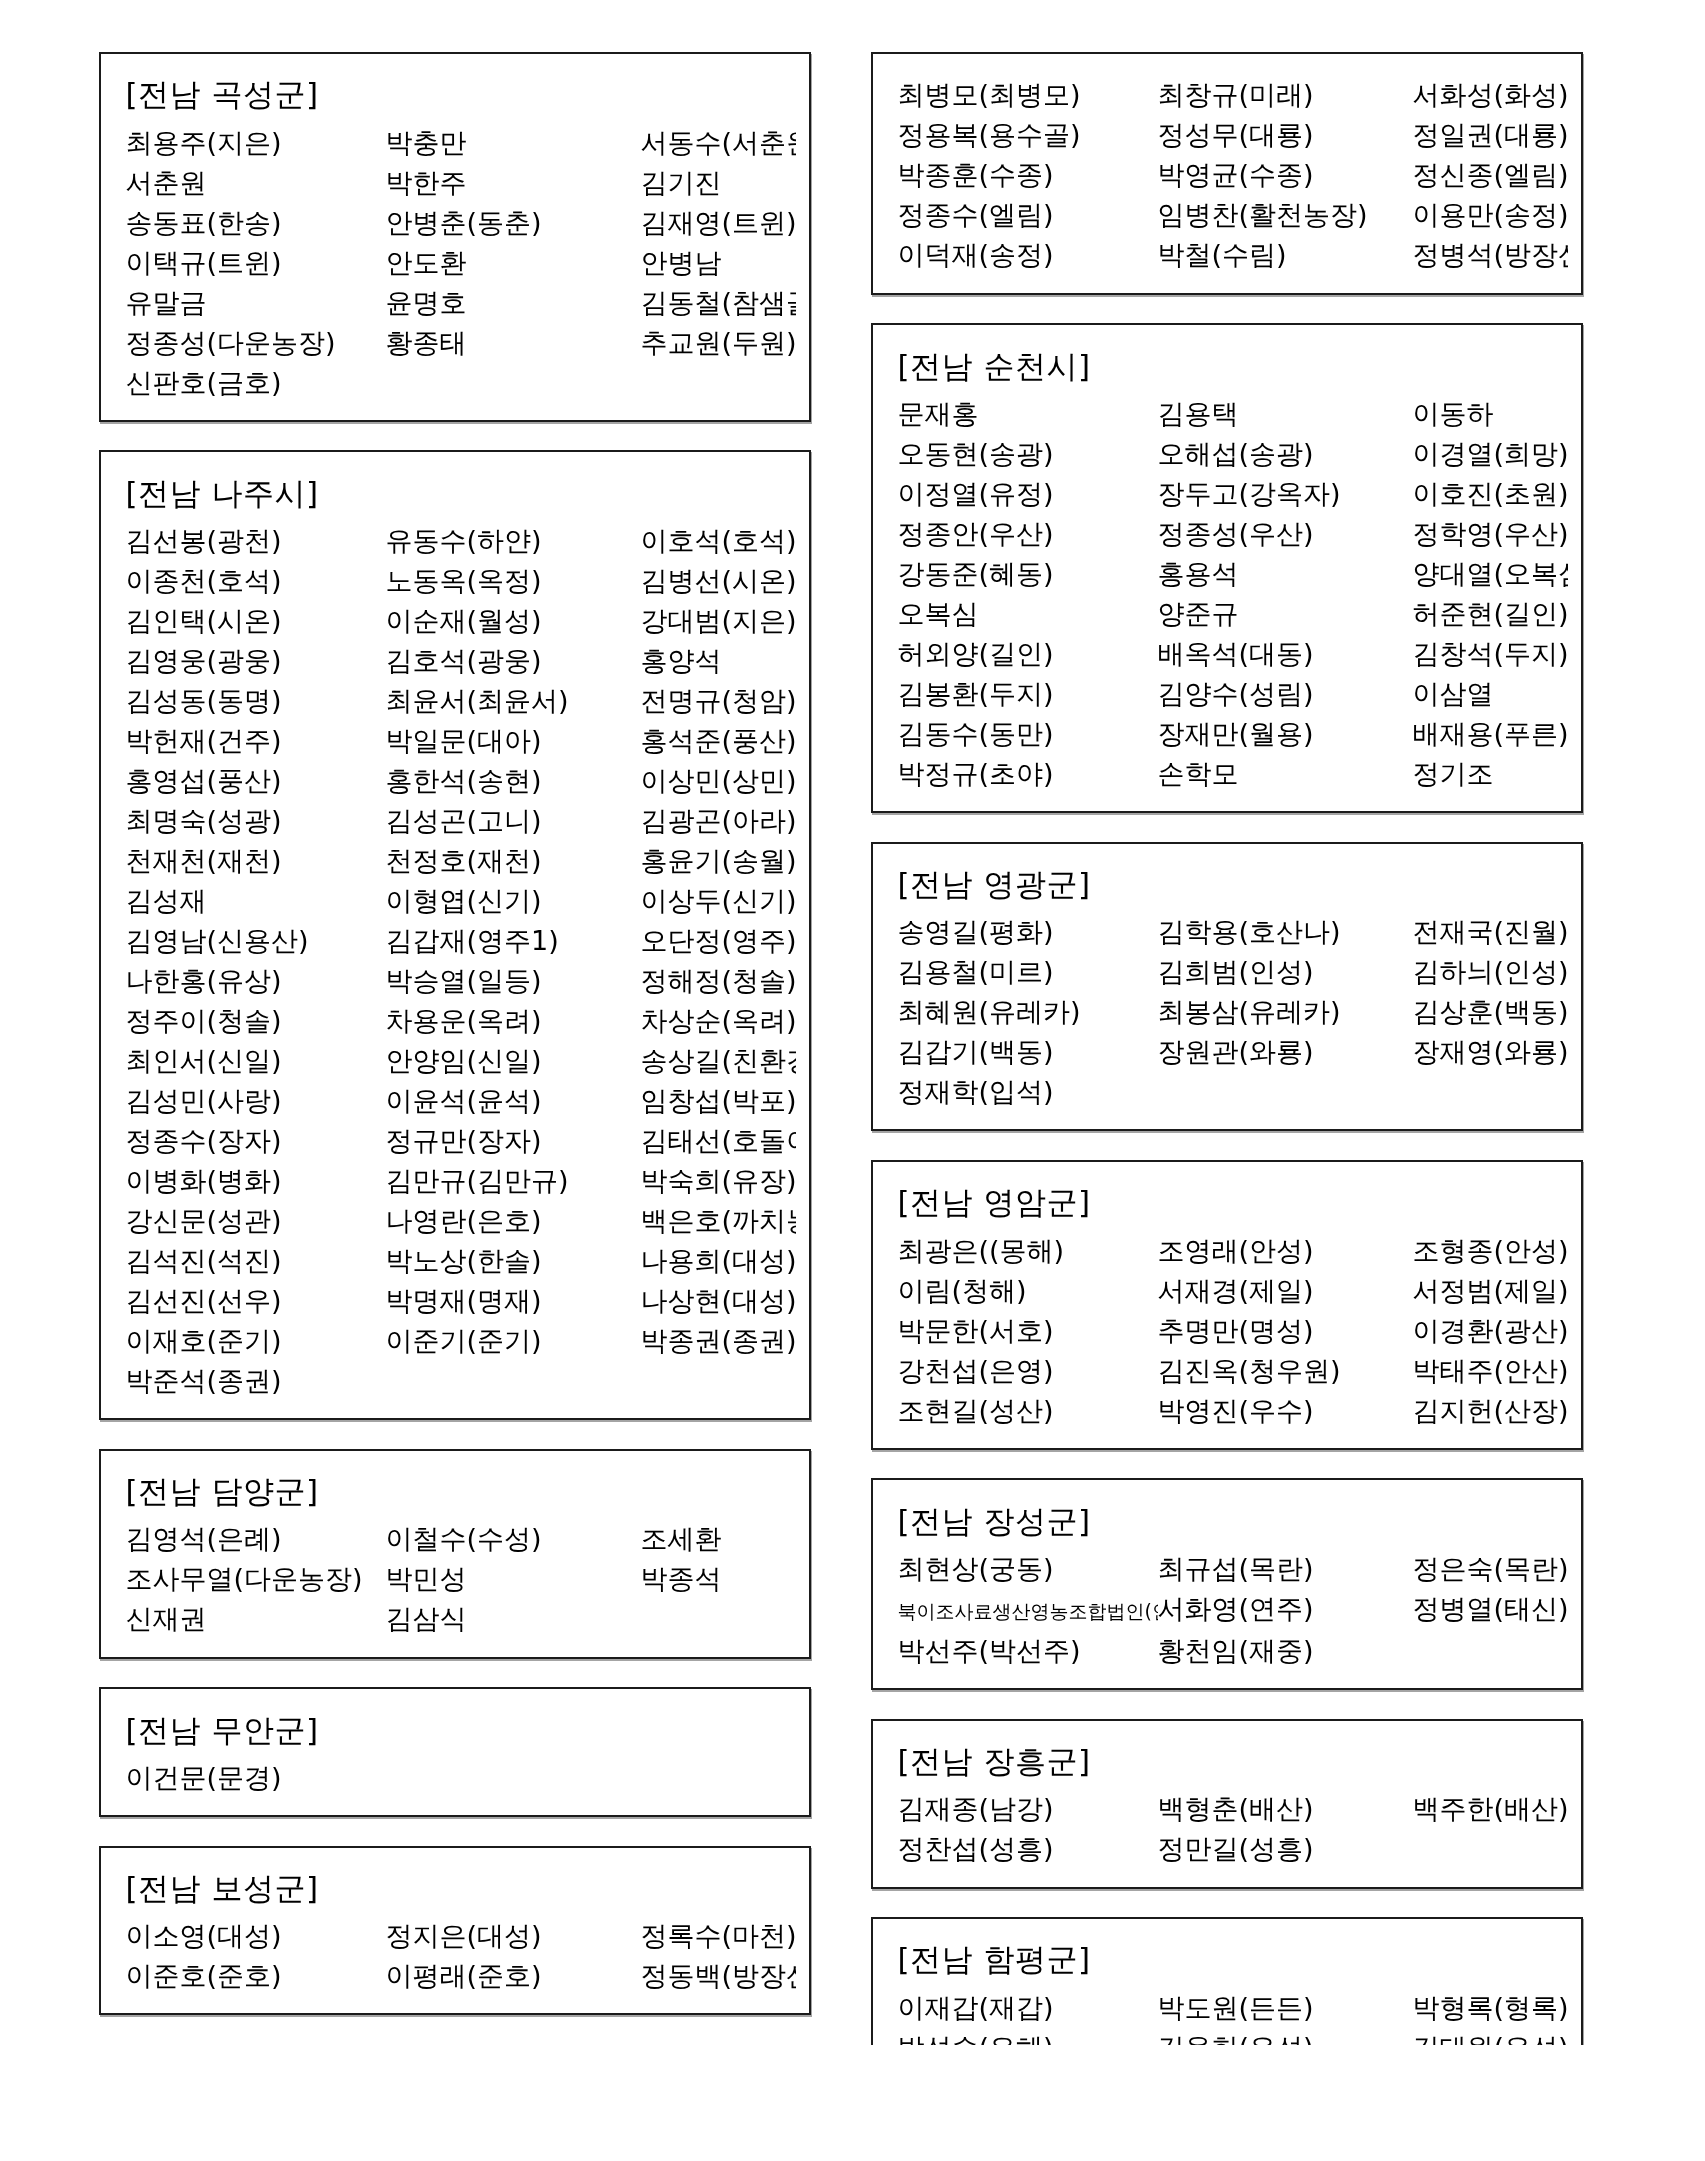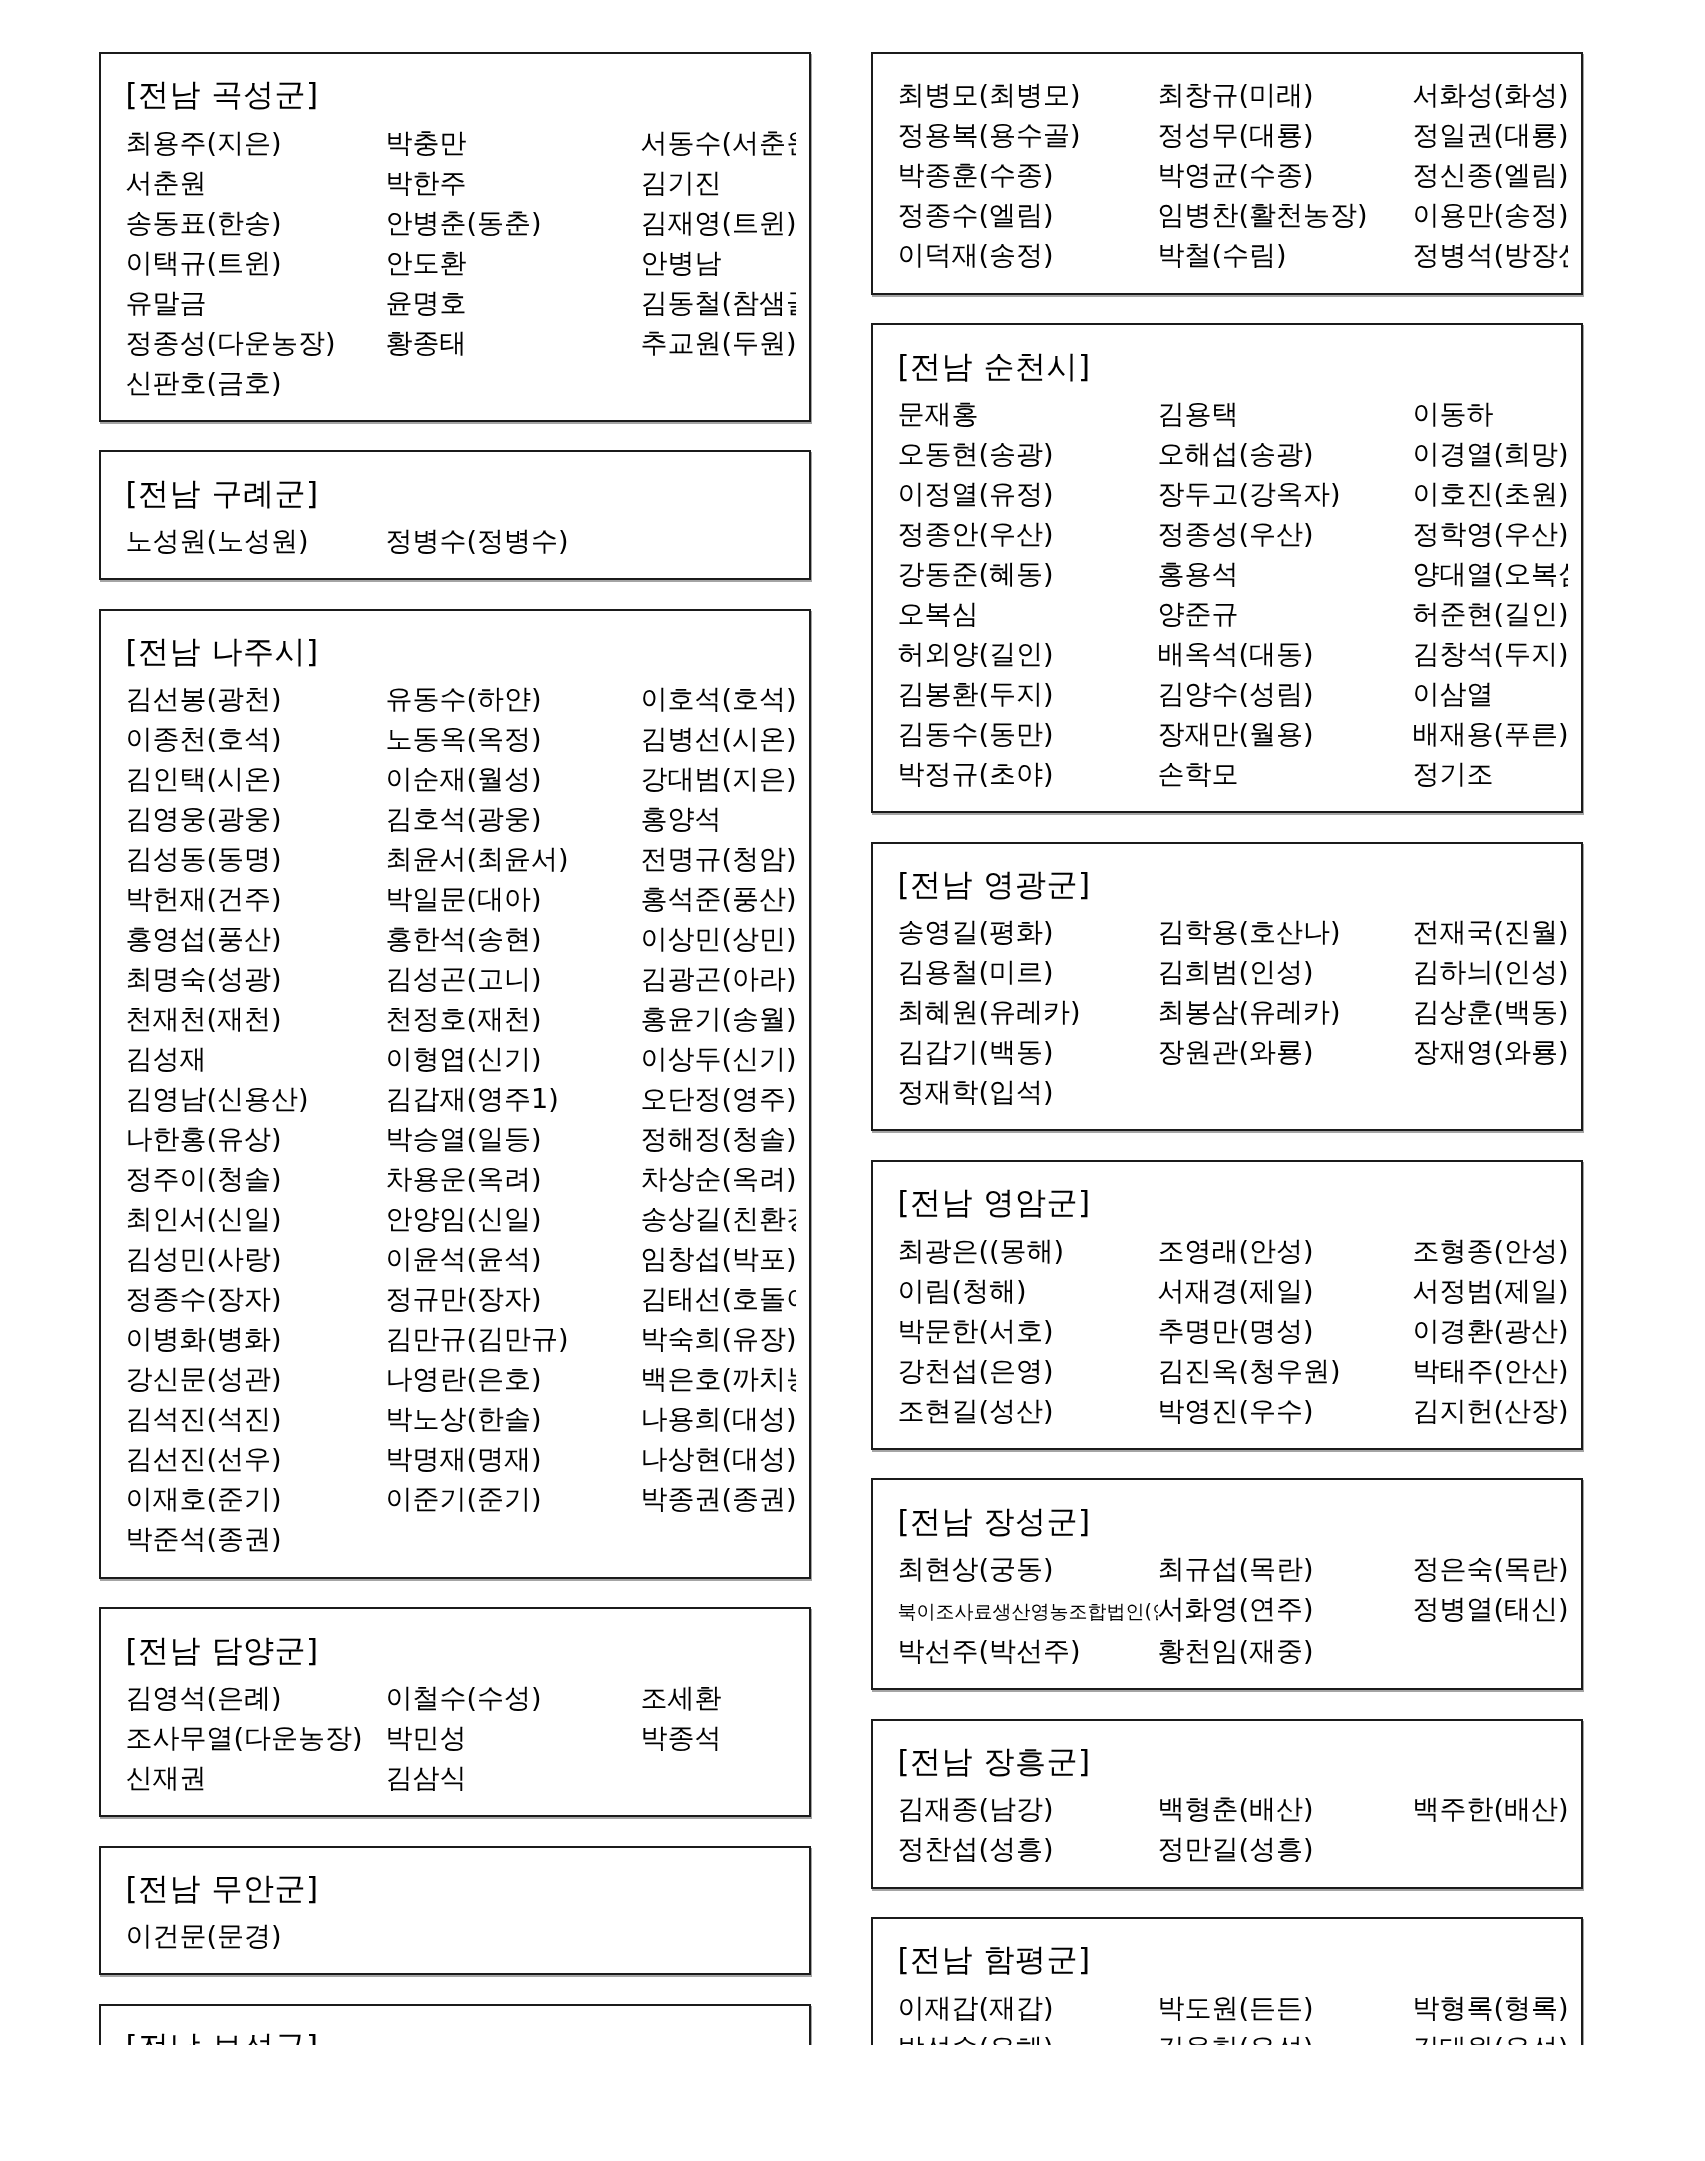--- a/index.html
+++ b/index.html
@@ -88,27 +88,20 @@
         <div class="row">
           <span class="cell">정종성(다운농장)</span>
           <span class="cell">황종태</span>
           <span class="cell">추교원(두원)</span>
         </div>
         <div class="row">
           <span class="cell">신판호(금호)</span>
         </div>
       </section>
       <section class="box">
-        <h2 class="box-title">[전남 구례군]</h2>
-        <div class="row">
-          <span class="cell">노성원(노성원)</span>
-          <span class="cell">정병수(정병수)</span>
-        </div>
-      </section>
-      <section class="box">
         <h2 class="box-title">[전남 나주시]</h2>
         <div class="row">
           <span class="cell">김선봉(광천)</span>
           <span class="cell">유동수(하얀)</span>
           <span class="cell">이호석(호석)</span>
         </div>
         <div class="row">
           <span class="cell">이종천(호석)</span>
           <span class="cell">노동옥(옥정)</span>
           <span class="cell">김병선(시온)</span>

